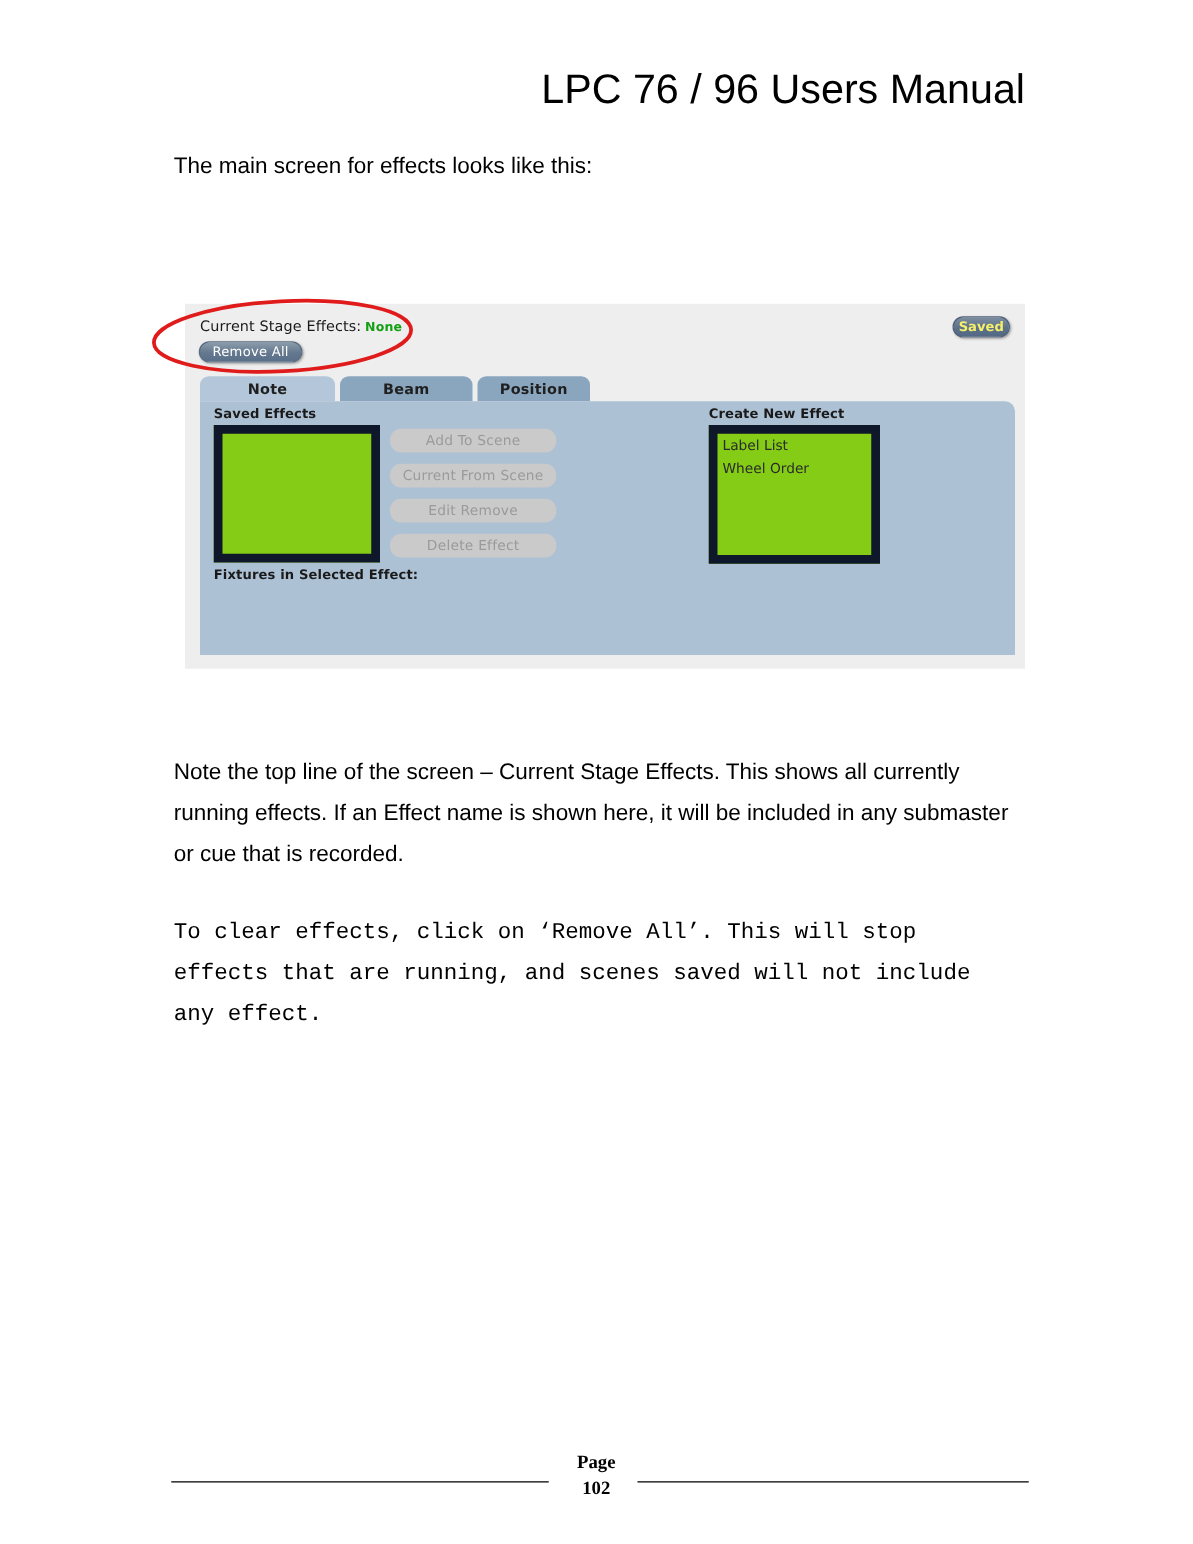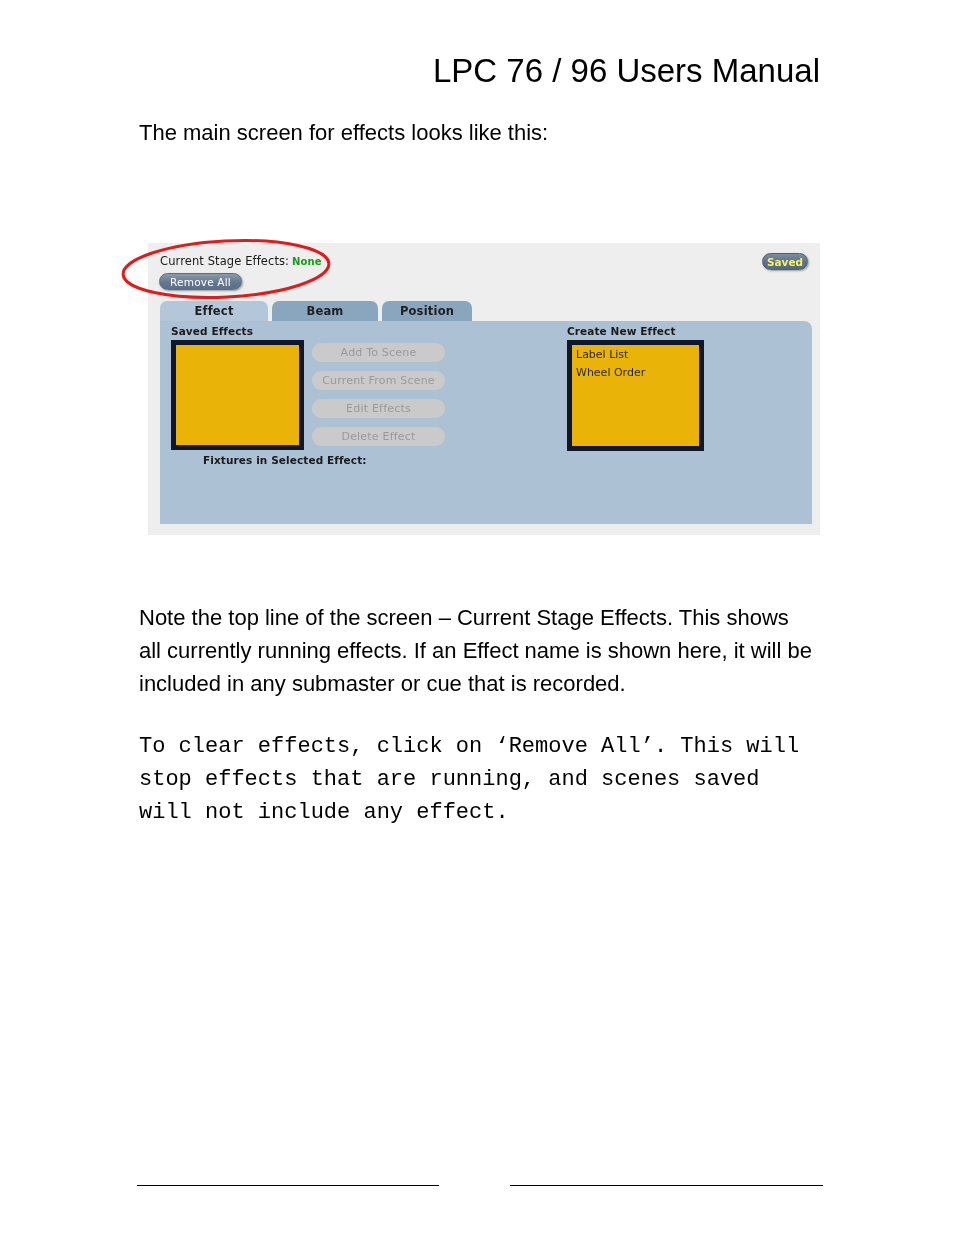--- a/index.html
+++ b/index.html
@@ -28,21 +28,21 @@
     font-weight: normal;
     letter-spacing: 0px;
     color: #000;
     white-space: nowrap;
   }
 
   
   .body-text {
     position: absolute;
     left: 139px;
-    font-size: 22px;
+    font-size: 18px;
     line-height: 33px;
     color: #000;
   }
   .intro-line { top: 116px; width: 660px; }
   .para-1 { top: 601px; width: 675px; }
   .para-2 { top: 730px; width: 680px; font-family: Liberation Mono, monospace; }
 
   
   .app-window {
     position: absolute;
@@ -156,26 +156,26 @@
     position: absolute;
     font-size: 10.5px;
     font-family: "DejaVu Sans", sans-serif;
     font-weight: bold;
     color: #1a1a1a;
     white-space: nowrap;
     letter-spacing: 0.1px;
   }
   .lbl-saved-effects   { left: 11px;  top: 4px; }
   .lbl-create-new      { left: 407px; top: 4px; }
-  .lbl-fixtures        { left: 11px;  top: 133px; margin-left: 32px; }
+  .lbl-fixtures        { left: 11px;  top: 133px; }
 
   .listbox {
     position: absolute;
-    background: #eab308;
-    border: 5px solid #0f172a;
+    background: #84cc16;
+    border: 7px solid #0f172a;
     box-sizing: border-box;
     overflow: hidden;
     cursor: pointer;
   }
   .listbox-saved  { left: 11px;  top: 19px; width: 133px; height: 110px; }
   .listbox-create { left: 407px; top: 19px; width: 137px; height: 111px; }
 
   .list-item {
     font-size: 11px;
     font-family: "DejaVu Sans", sans-serif;
@@ -258,34 +258,34 @@
 
   <div class="status-line">
     <span>Current Stage Effects:</span><span class="status-value">None</span>
   </div>
 
   <div class="btn-removeall">Remove All</div>
 
   <div class="btn-close">Saved</div>
 
   <div class="tab-strip">
-    <div class="tab active tab-color">Effect</div>
+    <div class="tab active tab-color">Note</div>
     <div class="tab inactive tab-beam">Beam</div>
     <div class="tab inactive tab-position">Position</div>
   </div>
 
   <div class="tab-panel">
 
     <div class="panel-label lbl-saved-effects">Saved Effects</div>
 
     <div class="listbox listbox-saved"></div>
 
     <div class="action-btn ab-0">Add To Scene</div>
     <div class="action-btn ab-1">Current From Scene</div>
-    <div class="action-btn ab-2">Edit Effects</div>
+    <div class="action-btn ab-2">Edit Remove</div>
     <div class="action-btn ab-3">Delete Effect</div>
 
     <div class="panel-label lbl-fixtures">Fixtures in Selected Effect:</div>
 
     <div class="panel-label lbl-create-new">Create New Effect</div>
 
     <div class="listbox listbox-create">
       <div class="list-item">Label List</div>
       <div class="list-item">Wheel Order</div>
     </div>
@@ -297,13 +297,17 @@
   <ellipse cx="106" cy="31" rx="103" ry="28" fill="none" stroke="#e01b1b" stroke-width="3" transform="rotate(-3 106 31)"></ellipse>
 </svg>
 
 <div class="body-text para-1">Note the top line of the screen – Current Stage Effects.  This shows all currently running effects.  If an Effect name is shown here, it will be included in any submaster or cue that is recorded.</div>
 
 <div class="body-text para-2">To clear effects, click on ‘Remove All’.  This will stop effects that are running, and scenes saved will not include any effect.</div>
 
 <div class="footer">
   <div class="footer-rule footer-rule-left"></div>
   <div class="footer-rule footer-rule-right"></div>
+  <div class="footer-page">
+    <span>Page</span>
+    <span>102</span>
+  </div>
 </div>
 
 </body></html>

